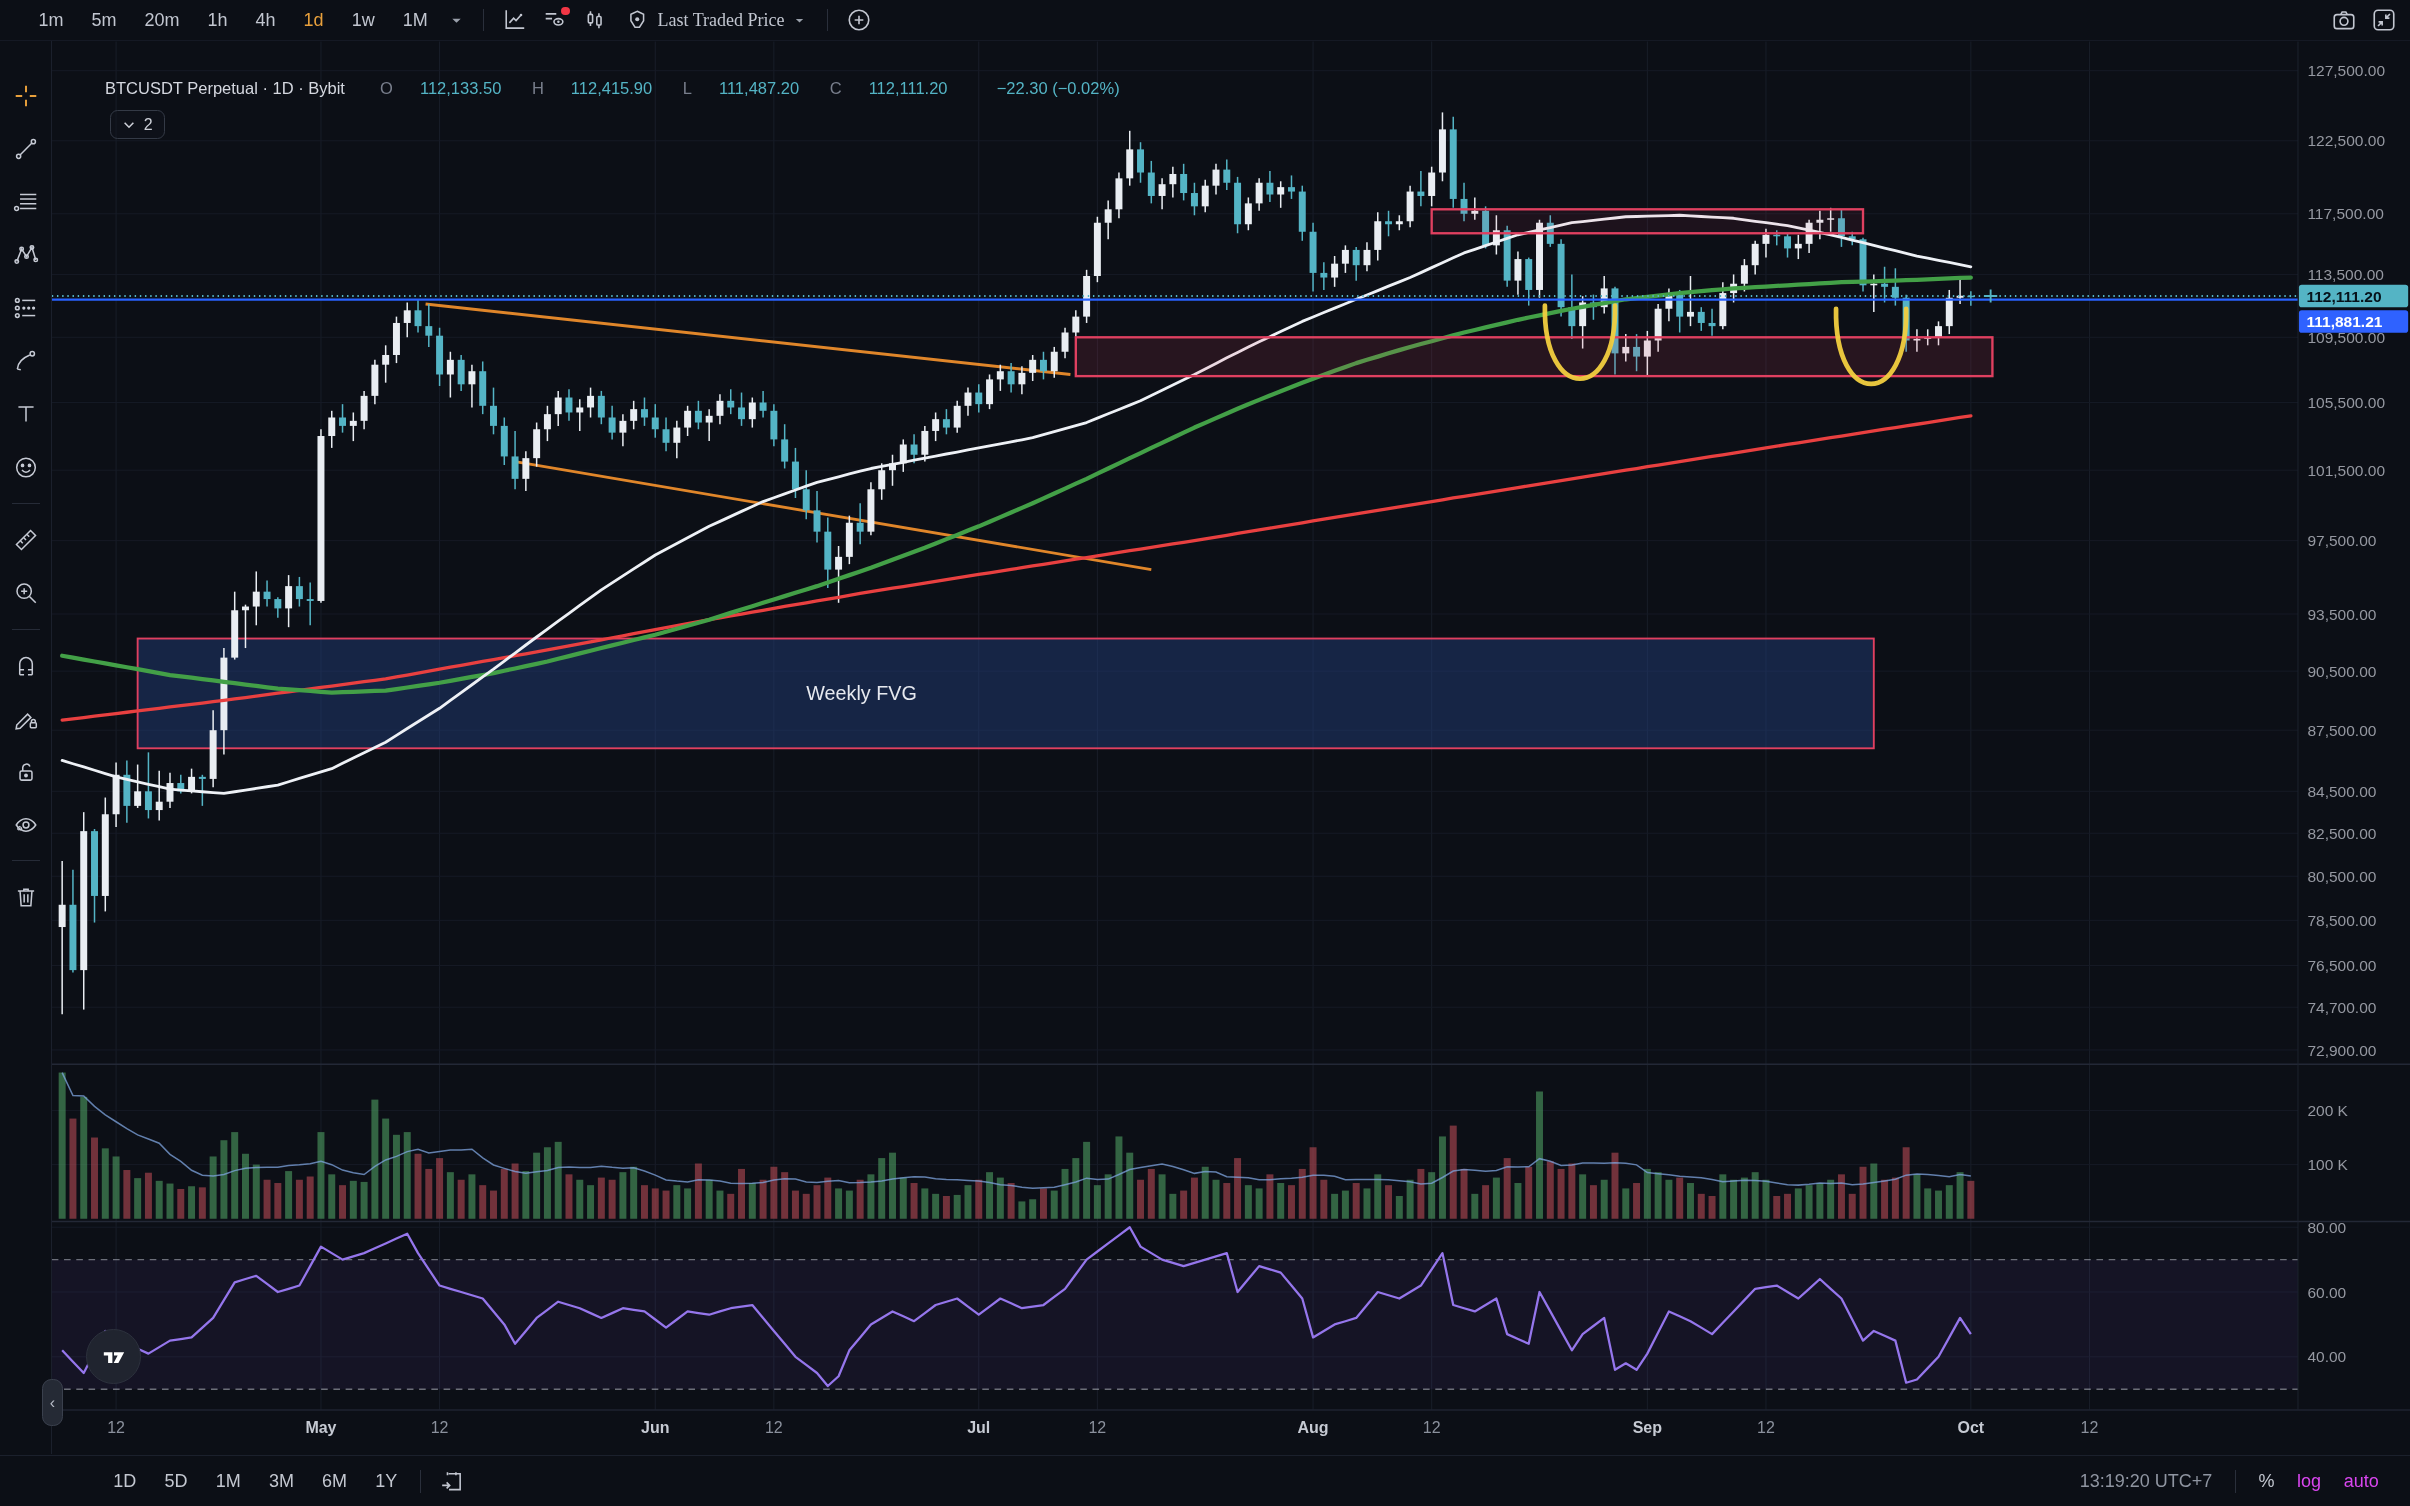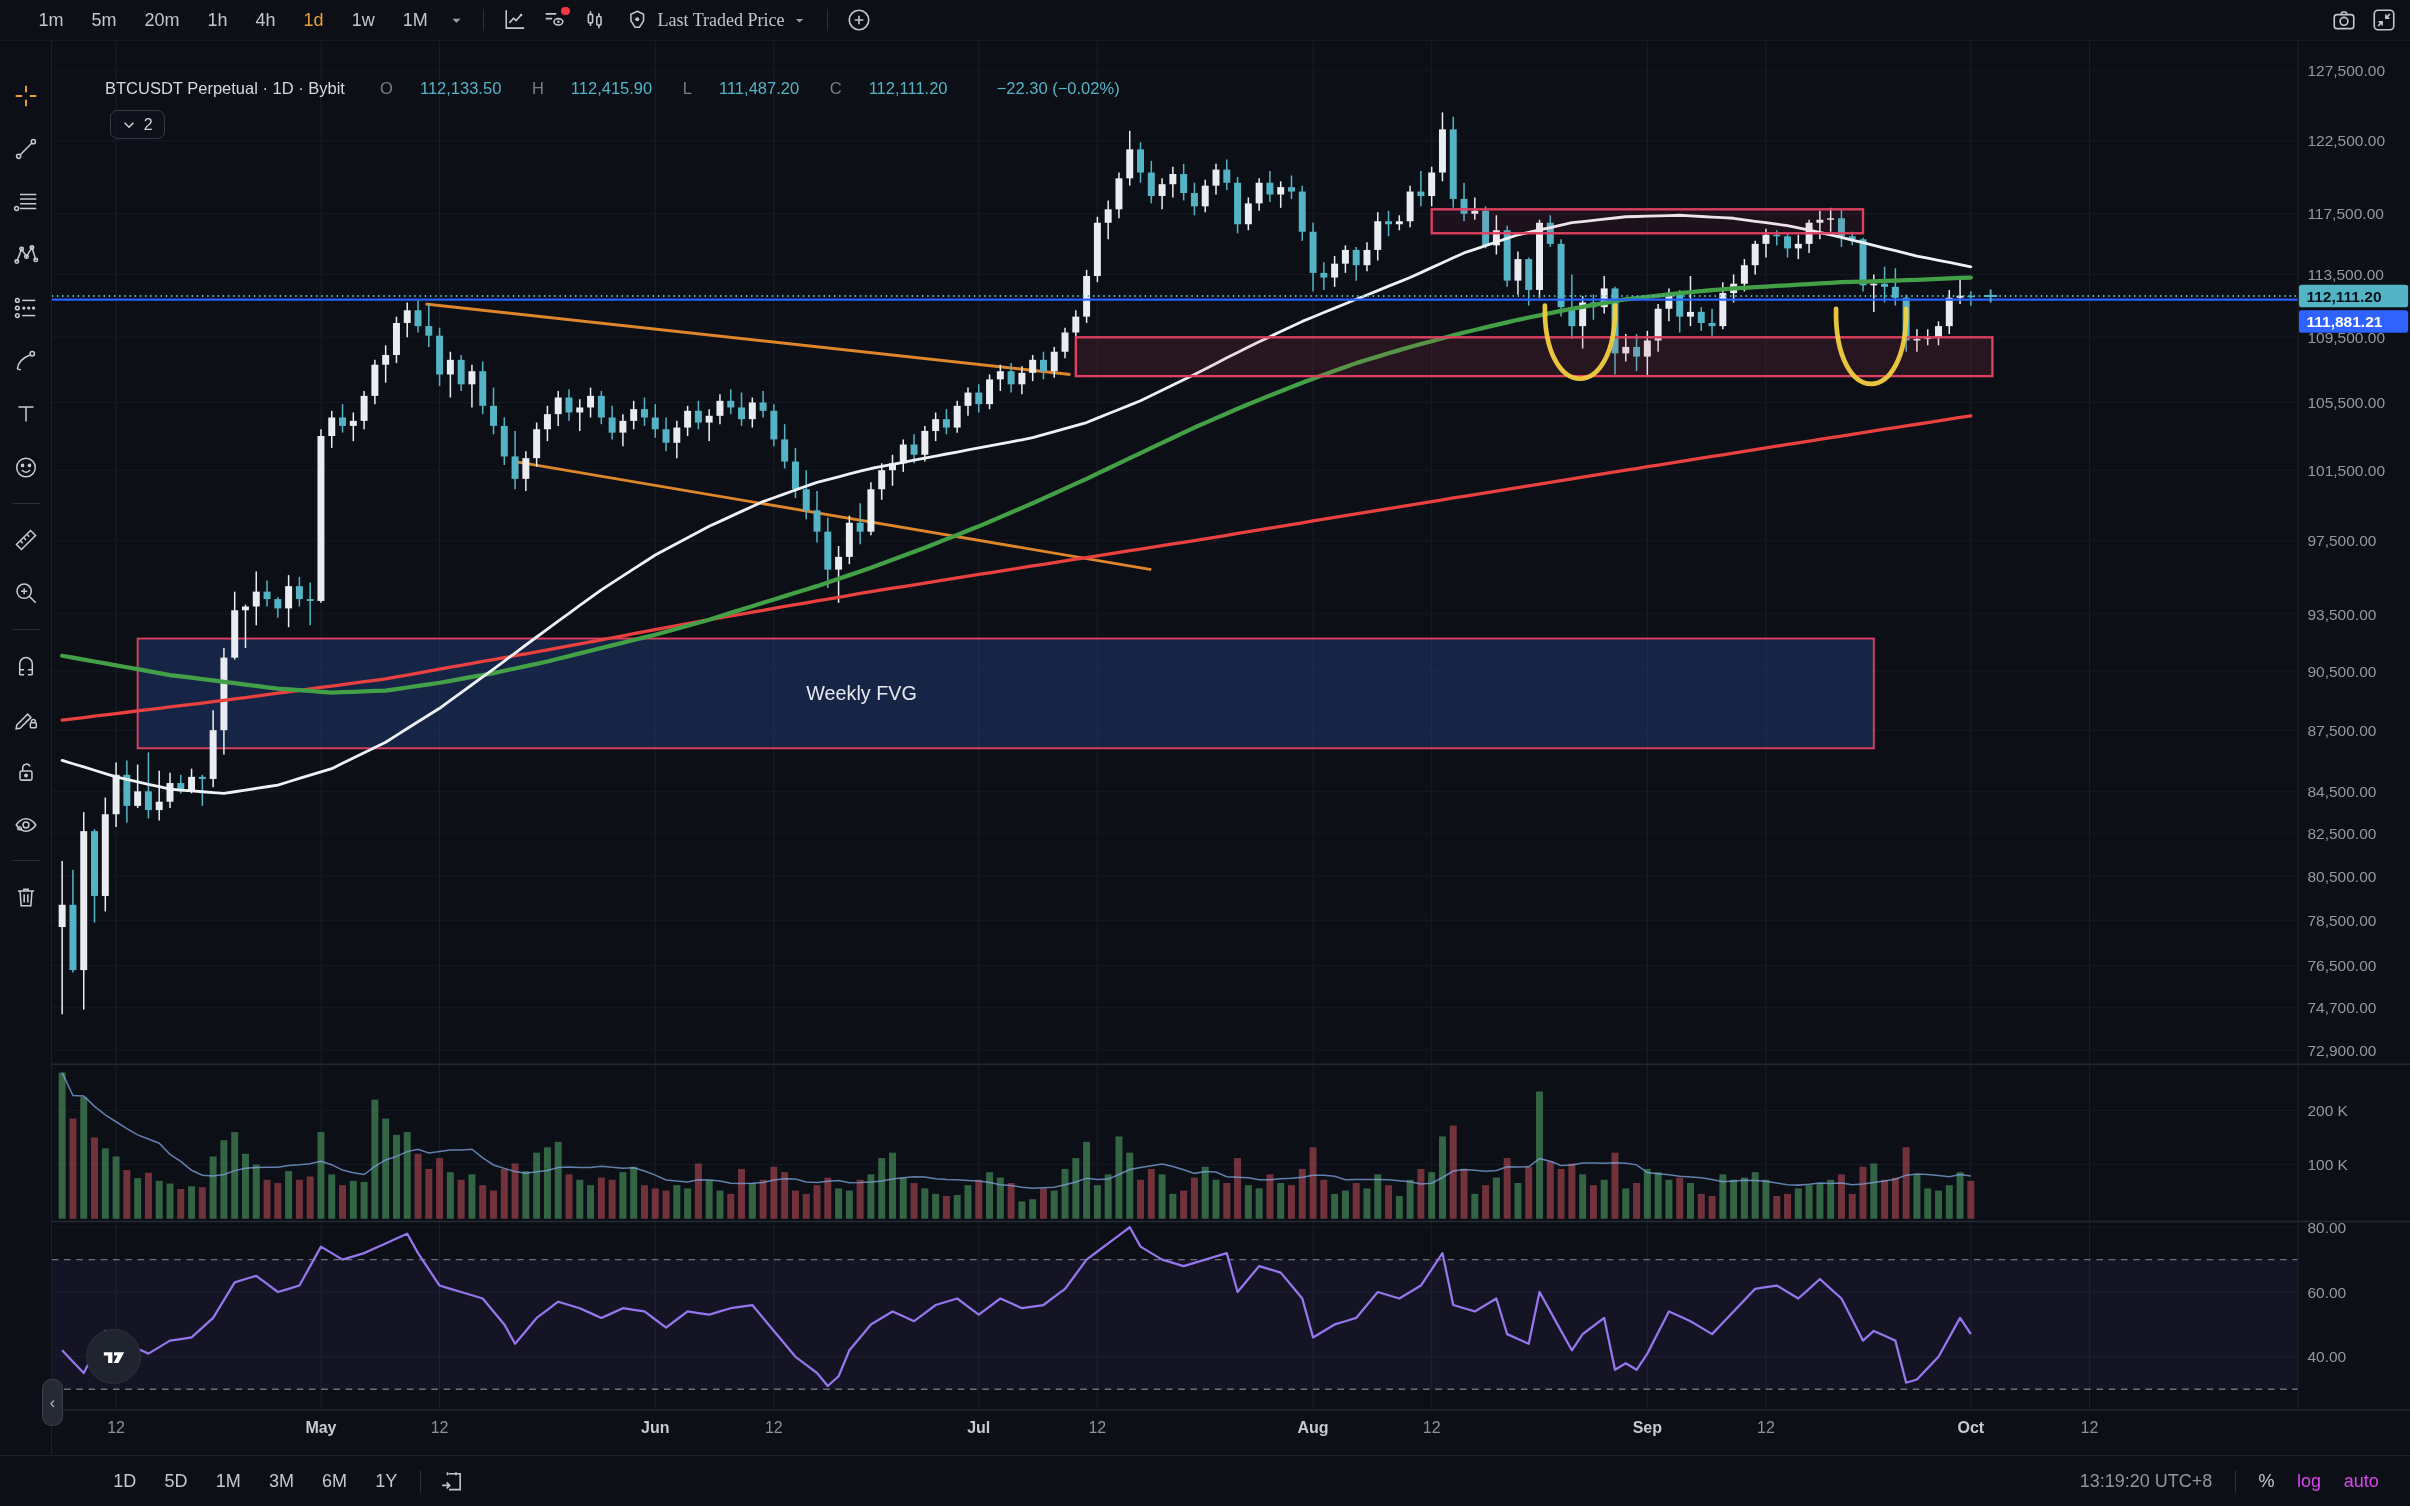--- a/index.html
+++ b/index.html
@@ -957,20 +957,20 @@
       </div>
     <div class="vsep"></div>
     <button class="icon-btn">
       <svg width="25.4" height="25.4" viewBox="0 0 24 24" fill="none" stroke="currentColor" stroke-width="1.5">
           <path d="M8 3v3M16 3v3"></path>
           <path d="M9 4.5h11v15H9.5"></path>
           <path d="M3 15.5h7M7.2 12.7l2.9 2.8-2.9 2.8"></path>
         </svg>
     </button>
     <div class="spacer"></div>
-    <button class="txt-btn dim">13:19:20 UTC+8</button>
+    <button class="txt-btn dim">13:19:20 UTC+7</button>
     <div class="vsep"></div>
     <button class="txt-btn">%</button>
     <button class="txt-btn accent">log</button>
     <button class="txt-btn accent">auto</button>
   </div>
 </div>
 
 
 </body></html>

